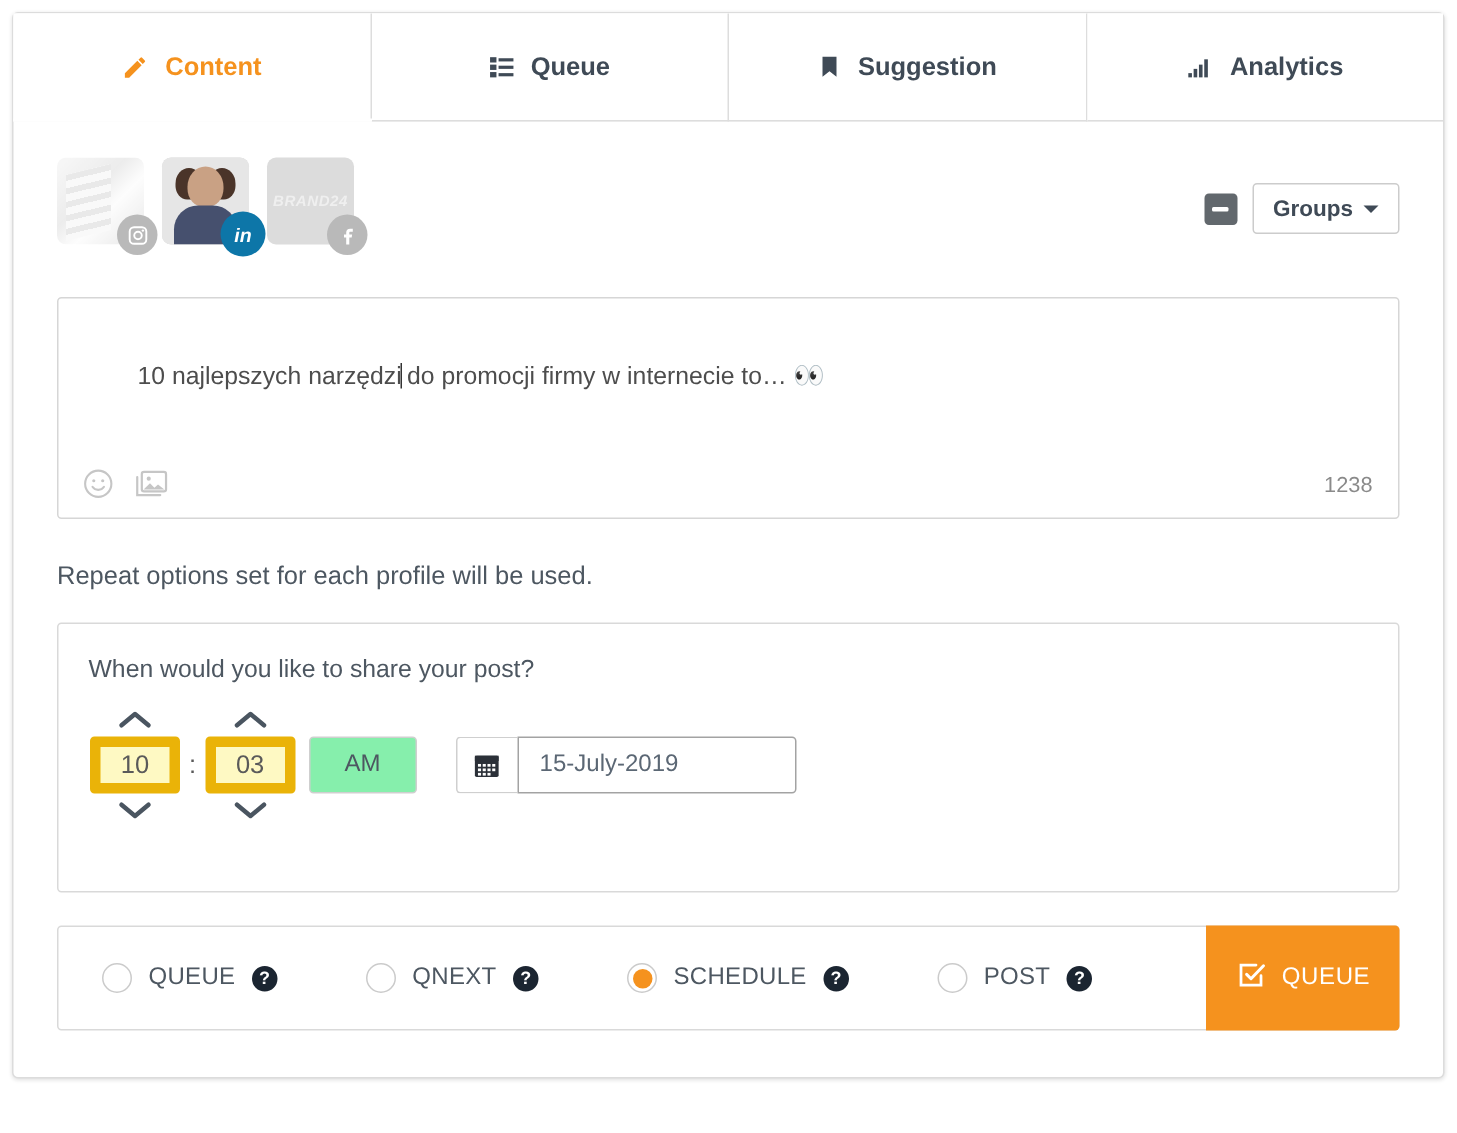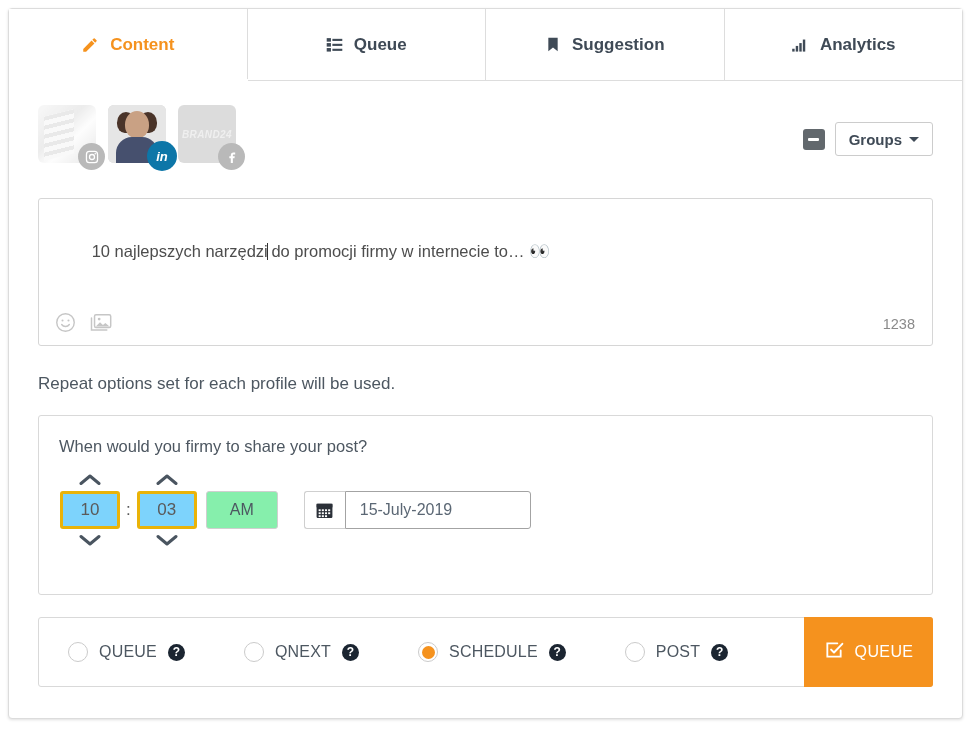--- a/index.html
+++ b/index.html
@@ -204,25 +204,25 @@
   }
   .schedule-title { font-size: 16.5px; color: #4d5761; }
   .time-row { display: flex; align-items: center; margin-top: 12px; }
   .spin-col {
     display: flex; flex-direction: column; align-items: center;
     width: 62px;
   }
   .chev { cursor: pointer; line-height: 0; padding: 5px 0; }
   .num-field {
     width: 60px; height: 38px;
-    border: 3px solid #eab308;
+    border: 7px solid #eab308;
     border-radius: 3px;
     display: flex; align-items: center; justify-content: center;
     font-size: 17px; color: #5a5a5a;
-    background: #7dd3fc;
+    background: #fef9c3;
   }
   .colon { font-size: 17px; color: #5a5a5a; padding: 0 5px; align-self: center; margin-top: -1px; }
   .ampm {
     width: 72px; height: 38px;
     border: 1px solid #cfcfcf; border-radius: 3px;
     display: flex; align-items: center; justify-content: center;
     font-size: 16px; color: #4d5761; background:#86efac;
     margin-left: 8px;
     cursor: pointer;
   }
@@ -428,21 +428,21 @@
           </svg>
         </span>
       </div>
 
       <div class="char-count">1238</div>
     </div>
 
     <div class="repeat-note">Repeat options set for each profile will be used.</div>
 
     <div class="schedule-box">
-      <div class="schedule-title">When would you firmy to share your post?</div>
+      <div class="schedule-title">When would you like to share your post?</div>
 
       <div class="time-row">
 
         <div class="spin-col">
           <span class="chev">
             <svg width="22" height="13" viewBox="0 0 22 13">
                 <path d="M2 10.5L11 3l9 7.5" fill="none" stroke="#4a5560" stroke-width="3" stroke-linecap="round" stroke-linejoin="round"></path>
               </svg>
           </span>
           <div class="num-field">10</div>

